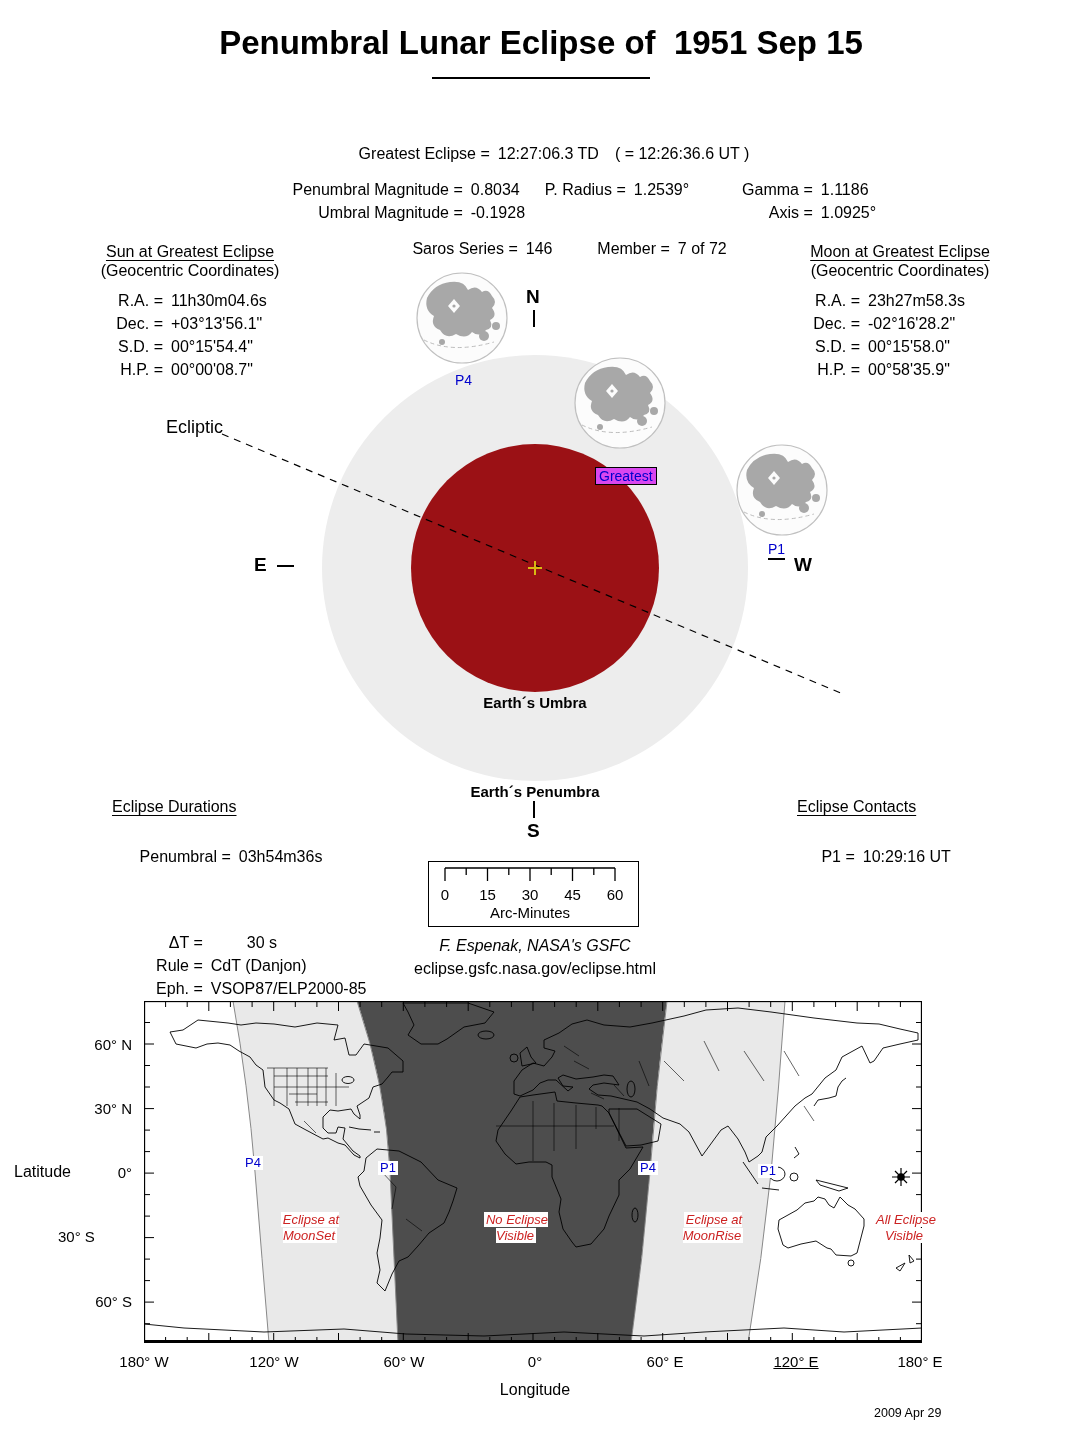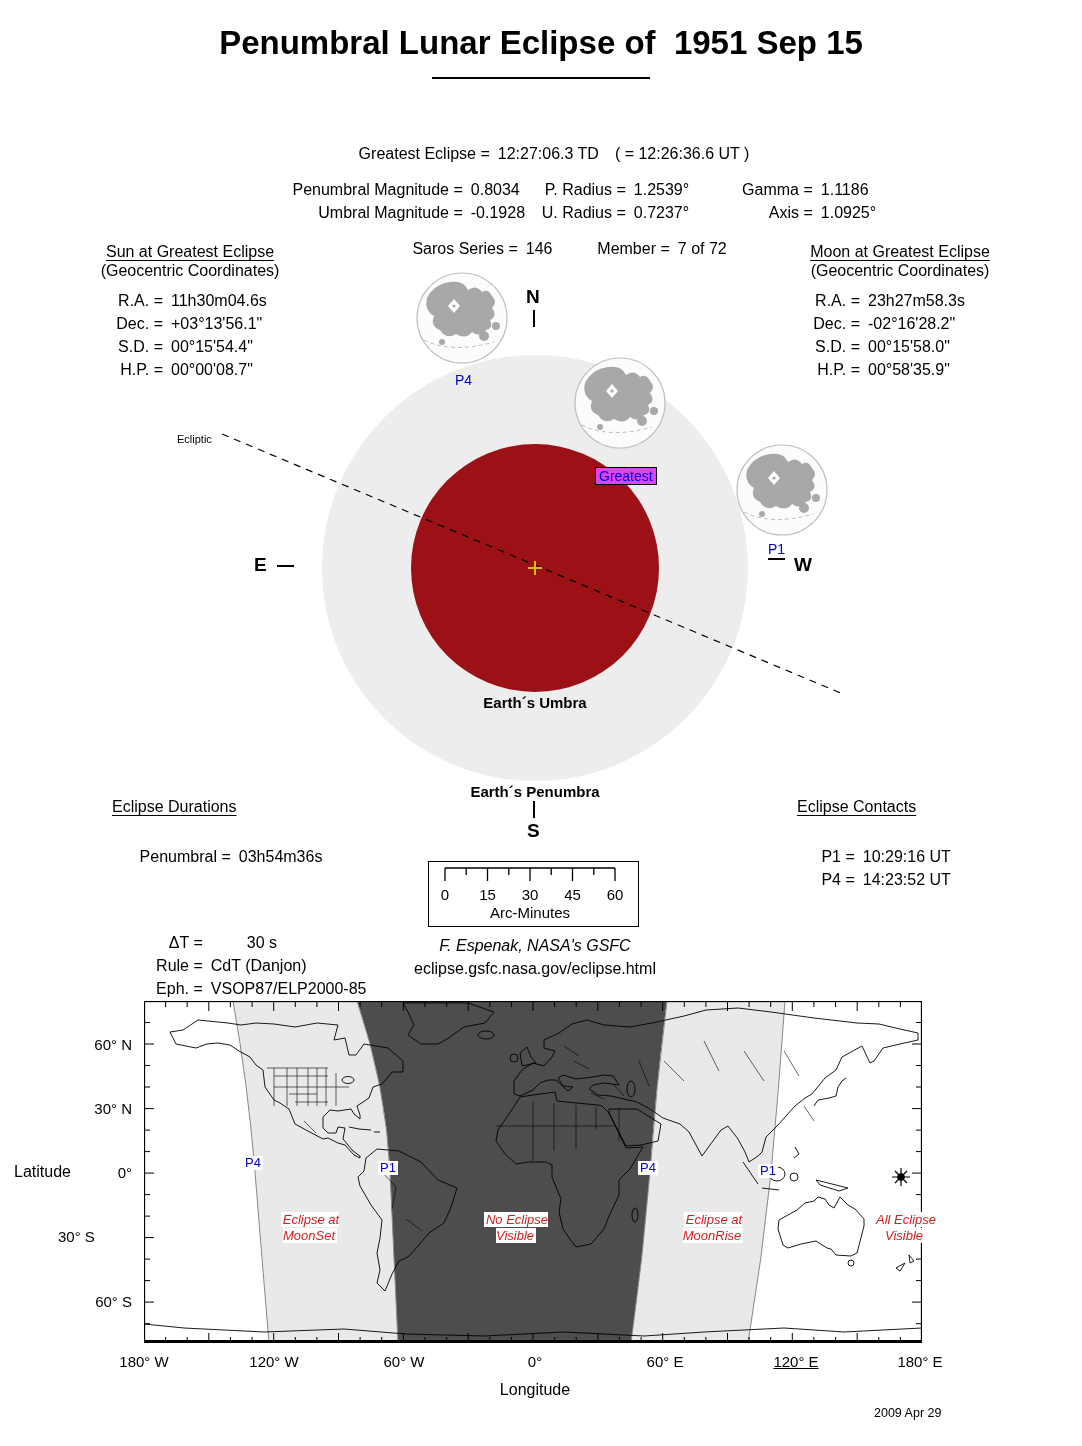--- a/index.html
+++ b/index.html
@@ -38,23 +38,20 @@
   </div>
   <div class="t kv" style="left:478px;top:163px;">
     <span class="k" style="width:130px;">P. Radius =</span><span class="v">1.2539°</span>
   </div>
   <div class="t kv" style="left:645px;top:163px;">
     <span class="k" style="width:150px;">Gamma =</span><span class="v">1.1186</span>
   </div>
   <div class="t kv" style="left:180px;top:186px;">
     <span class="k" style="width:265px;">Umbral Magnitude =</span><span class="v">-0.1928</span>
   </div>
-  <div class="t kv" style="left:478px;top:186px;">
-    <span class="k" style="width:130px;">U. Radius =</span><span class="v">0.7237°</span>
-  </div>
   <div class="t kv" style="left:645px;top:186px;">
     <span class="k" style="width:150px;">Axis =</span><span class="v">1.0925°</span>
   </div>
   <div class="t kv" style="left:300px;top:222px;">
     <span class="k" style="width:200px;">Saros Series =</span><span class="v">146</span>
   </div>
   <div class="t kv" style="left:478px;top:222px;">
     <span class="k" style="width:174px;">Member =</span><span class="v">7 of 72</span>
   </div>
 
@@ -94,37 +91,34 @@
     <use href="#moonshape" transform="translate(782,490)"></use>
     <line x1="534" y1="310" x2="534" y2="327" stroke="#000" stroke-width="2"></line>
     <line x1="534" y1="801" x2="534" y2="818" stroke="#000" stroke-width="2"></line>
     <line x1="277" y1="566" x2="294" y2="566" stroke="#000" stroke-width="2"></line>
   </svg>
 
   <div class="t b" style="left:526px;top:286px;font-size:19px;">N</div>
   <div class="t b" style="left:527px;top:820px;font-size:19px;">S</div>
   <div class="t b" style="left:254px;top:554px;font-size:19px;">E</div>
   <div class="t b" style="left:794px;top:554px;font-size:19px;">W</div>
-  <div class="t" style="left:166px;top:433px;font-size:11px;margin-left:11px;">Ecliptic</div>
+  <div class="t" style="left:166px;top:417px;font-size:18px;">Ecliptic</div>
   <div class="t blue" style="left:455px;top:372px;font-size:14px;">P4</div>
   <div class="t blue greatest-box" style="left:595px;top:467px;">Greatest</div>
   <div class="t blue" style="left:768px;top:541px;font-size:14px;border-bottom:2px solid #000;padding-bottom:1px;">P1</div>
   <div class="t b ctr" style="left:435px;top:694px;width:200px;font-size:15px;">Earth´s Umbra</div>
   <div class="t b ctr" style="left:435px;top:783px;width:200px;font-size:15px;">Earth´s Penumbra</div>
 
   <div class="t ul" style="left:112px;top:798px;">Eclipse Durations</div>
   <div class="t kv" style="left:95px;top:830px;">
     <span class="k" style="width:118px;">Penumbral =</span><span class="v">03h54m36s</span>
   </div>
   <div class="t ul" style="left:797px;top:798px;">Eclipse Contacts</div>
   <div class="t kv" style="left:795px;top:830px;">
     <span class="k" style="width:42px;">P1 =</span><span class="v">10:29:16 UT</span>
-  </div>
-  <div class="t kv" style="left:795px;top:853px;">
-    <span class="k" style="width:42px;">P4 =</span><span class="v">14:23:52 UT</span>
   </div>
 
   <div style="position:absolute;left:428px;top:861px;width:209px;height:64px;border:1.2px solid #000;background:#fff;">
     <svg width="205" height="62" viewBox="0 0 205 62" style="left:0;top:0;">
       <path d="M16,6 H186 M16,6 v13 M37.2,6 v7 M58.5,6 v13 M79.8,6 v7 M101,6 v13 M122.2,6 v7 M143.5,6 v13 M164.8,6 v7 M186,6 v13" stroke="#000" stroke-width="1.3" fill="none"></path>
       <text x="16" y="38" text-anchor="middle" font-size="15">0</text>
       <text x="58.5" y="38" text-anchor="middle" font-size="15">15</text>
       <text x="101" y="38" text-anchor="middle" font-size="15">30</text>
       <text x="143.5" y="38" text-anchor="middle" font-size="15">45</text>
       <text x="186" y="38" text-anchor="middle" font-size="15">60</text>

